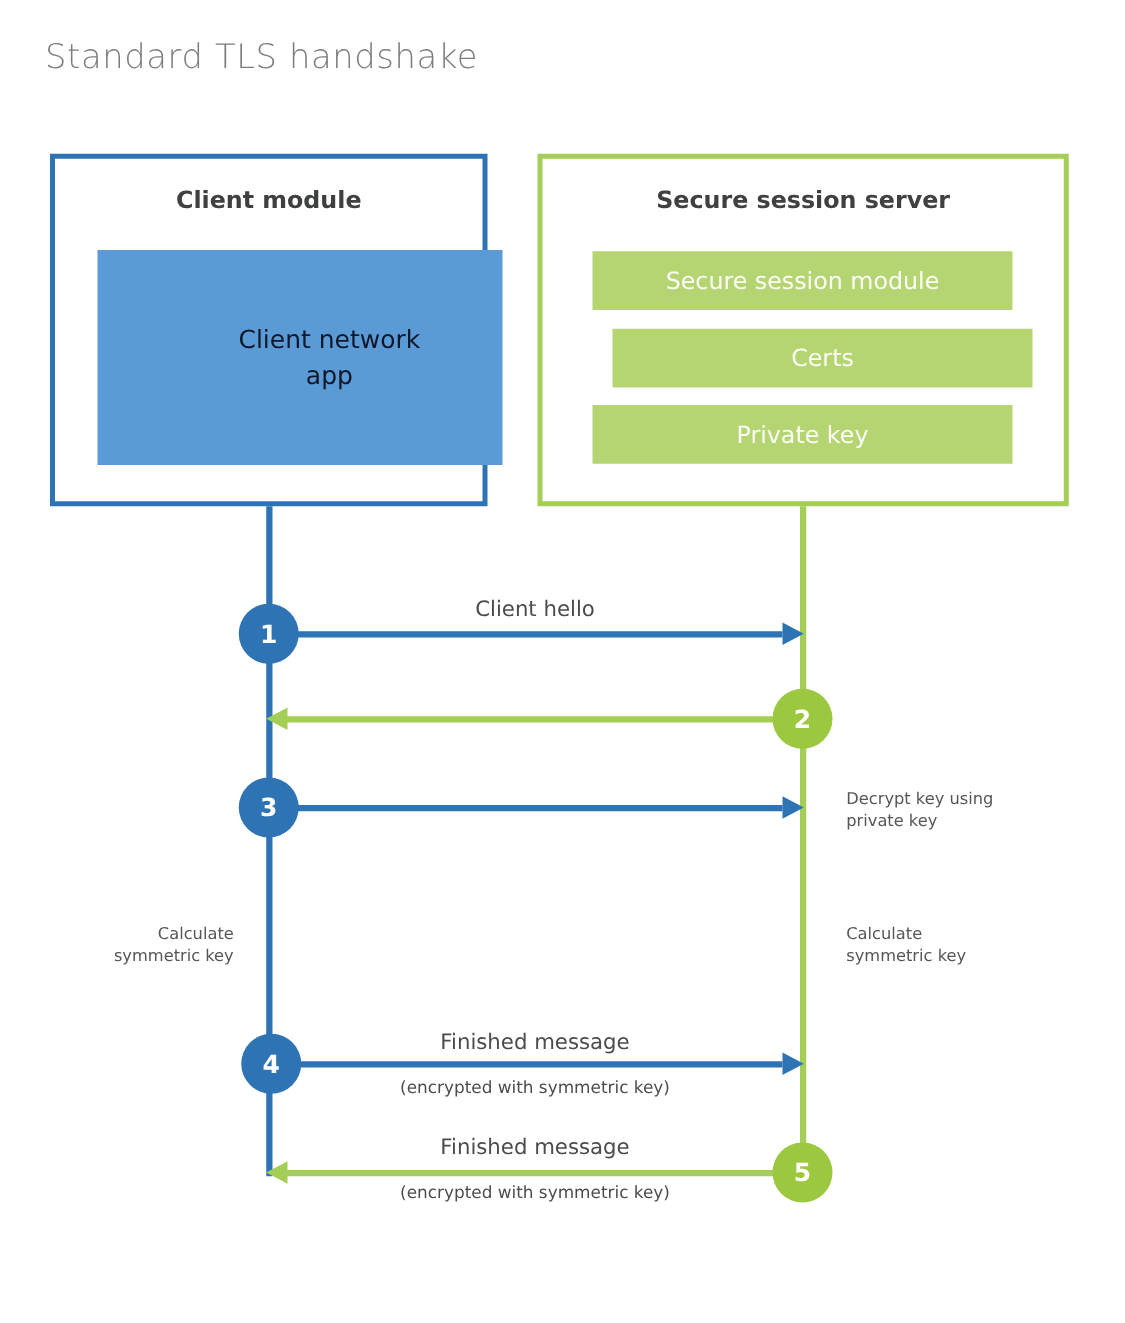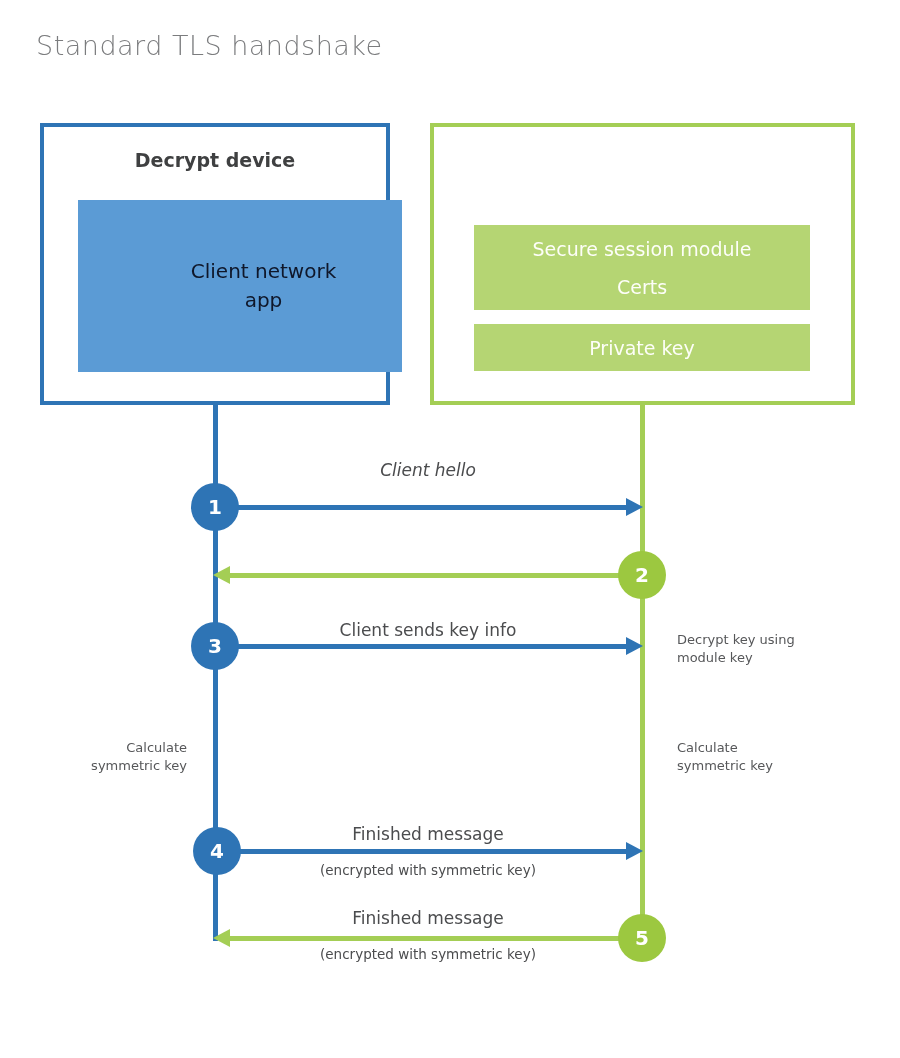--- a/index.html
+++ b/index.html
@@ -53,22 +53,22 @@
     color: #0f172a; font-size: 20px; text-align: center;
     white-space: pre-line; line-height: 1.45; padding-left: 47px;
   }
 
   .server-bar {
     left: 474px; width: 336px; height: 47px;
     background: var(--green-fill);
     display: flex; align-items: center; justify-content: center;
     color: #fdfef8; font-size: 19px;
   }
-  .bar-1 { top: 201px; margin-top: 24px; }
-  .bar-2 { top: 263px; }
+  .bar-1 { top: 201px; }
+  .bar-2 { top: 263px; margin-left: 16px; }
   .bar-3 { top: 324px; }
 
   .lifeline { width: 5px; }
   .lifeline-client { left: 213px; top: 403px; height: 538px; background: var(--blue); }
   .lifeline-server { left: 640px; top: 403px; height: 535px; background: var(--green); }
 
   .arrow-line { height: 5px; }
   .arrow-blue  { background: var(--blue); }
   .arrow-green { background: var(--green); }
 
@@ -105,45 +105,45 @@
 <body>
 
 <div class="canvas">
 
   <div class="abs page-title">Standard TLS handshake</div>
 
   <div class="abs lifeline lifeline-client"></div>
   <div class="abs lifeline lifeline-server"></div>
 
   <div class="abs entity-box client-box"></div>
-  <div class="abs entity-title client-title">Decrypt device</div>
+  <div class="abs entity-title client-title">Client module</div>
   <div class="abs app-box">Client network
 app</div>
 
   <div class="abs entity-box server-box"></div>
+  <div class="abs entity-title server-title">Secure session server</div>
   <div class="abs server-bar bar-1">Secure session module</div>
   <div class="abs server-bar bar-2">Certs</div>
   <div class="abs server-bar bar-3">Private key</div>
 
   <div class="abs arrow-line arrow-blue" style="left:215px; top:505px; width:411px;"></div>
   <div class="abs arrowhead head-right-blue" style="left:626px; top:498px;"></div>
-  <div class="abs msg-label" style="top:460px;font-style:italic;">Client hello</div>
+  <div class="abs msg-label" style="top:478px;">Client hello</div>
   <div class="abs step-circle circle-blue" style="left:191px; top:483px;">1</div>
 
   <div class="abs arrow-line arrow-green" style="left:229px; top:573px; width:413px;"></div>
   <div class="abs arrowhead head-left-green" style="left:213px; top:566px;"></div>
   <div class="abs step-circle circle-green" style="left:618px; top:551px;">2</div>
 
   <div class="abs arrow-line arrow-blue" style="left:215px; top:644px; width:411px;"></div>
   <div class="abs arrowhead head-right-blue" style="left:626px; top:637px;"></div>
-  <div class="abs msg-label" style="top:620px;">Client sends key info</div>
   <div class="abs step-circle circle-blue" style="left:191px; top:622px;">3</div>
 
   <div class="abs side-note note-right-decrypt">Decrypt key using
-module key</div>
+private key</div>
   <div class="abs side-note note-left">Calculate
 symmetric key</div>
   <div class="abs side-note note-right-calc">Calculate
 symmetric key</div>
 
   <div class="abs arrow-line arrow-blue" style="left:215px; top:849px; width:411px;"></div>
   <div class="abs arrowhead head-right-blue" style="left:626px; top:842px;"></div>
   <div class="abs msg-label" style="top:824px;">Finished message</div>
   <div class="abs msg-sublabel" style="top:862px;">(encrypted with symmetric key)</div>
   <div class="abs step-circle circle-blue" style="left:193px; top:827px;">4</div>

